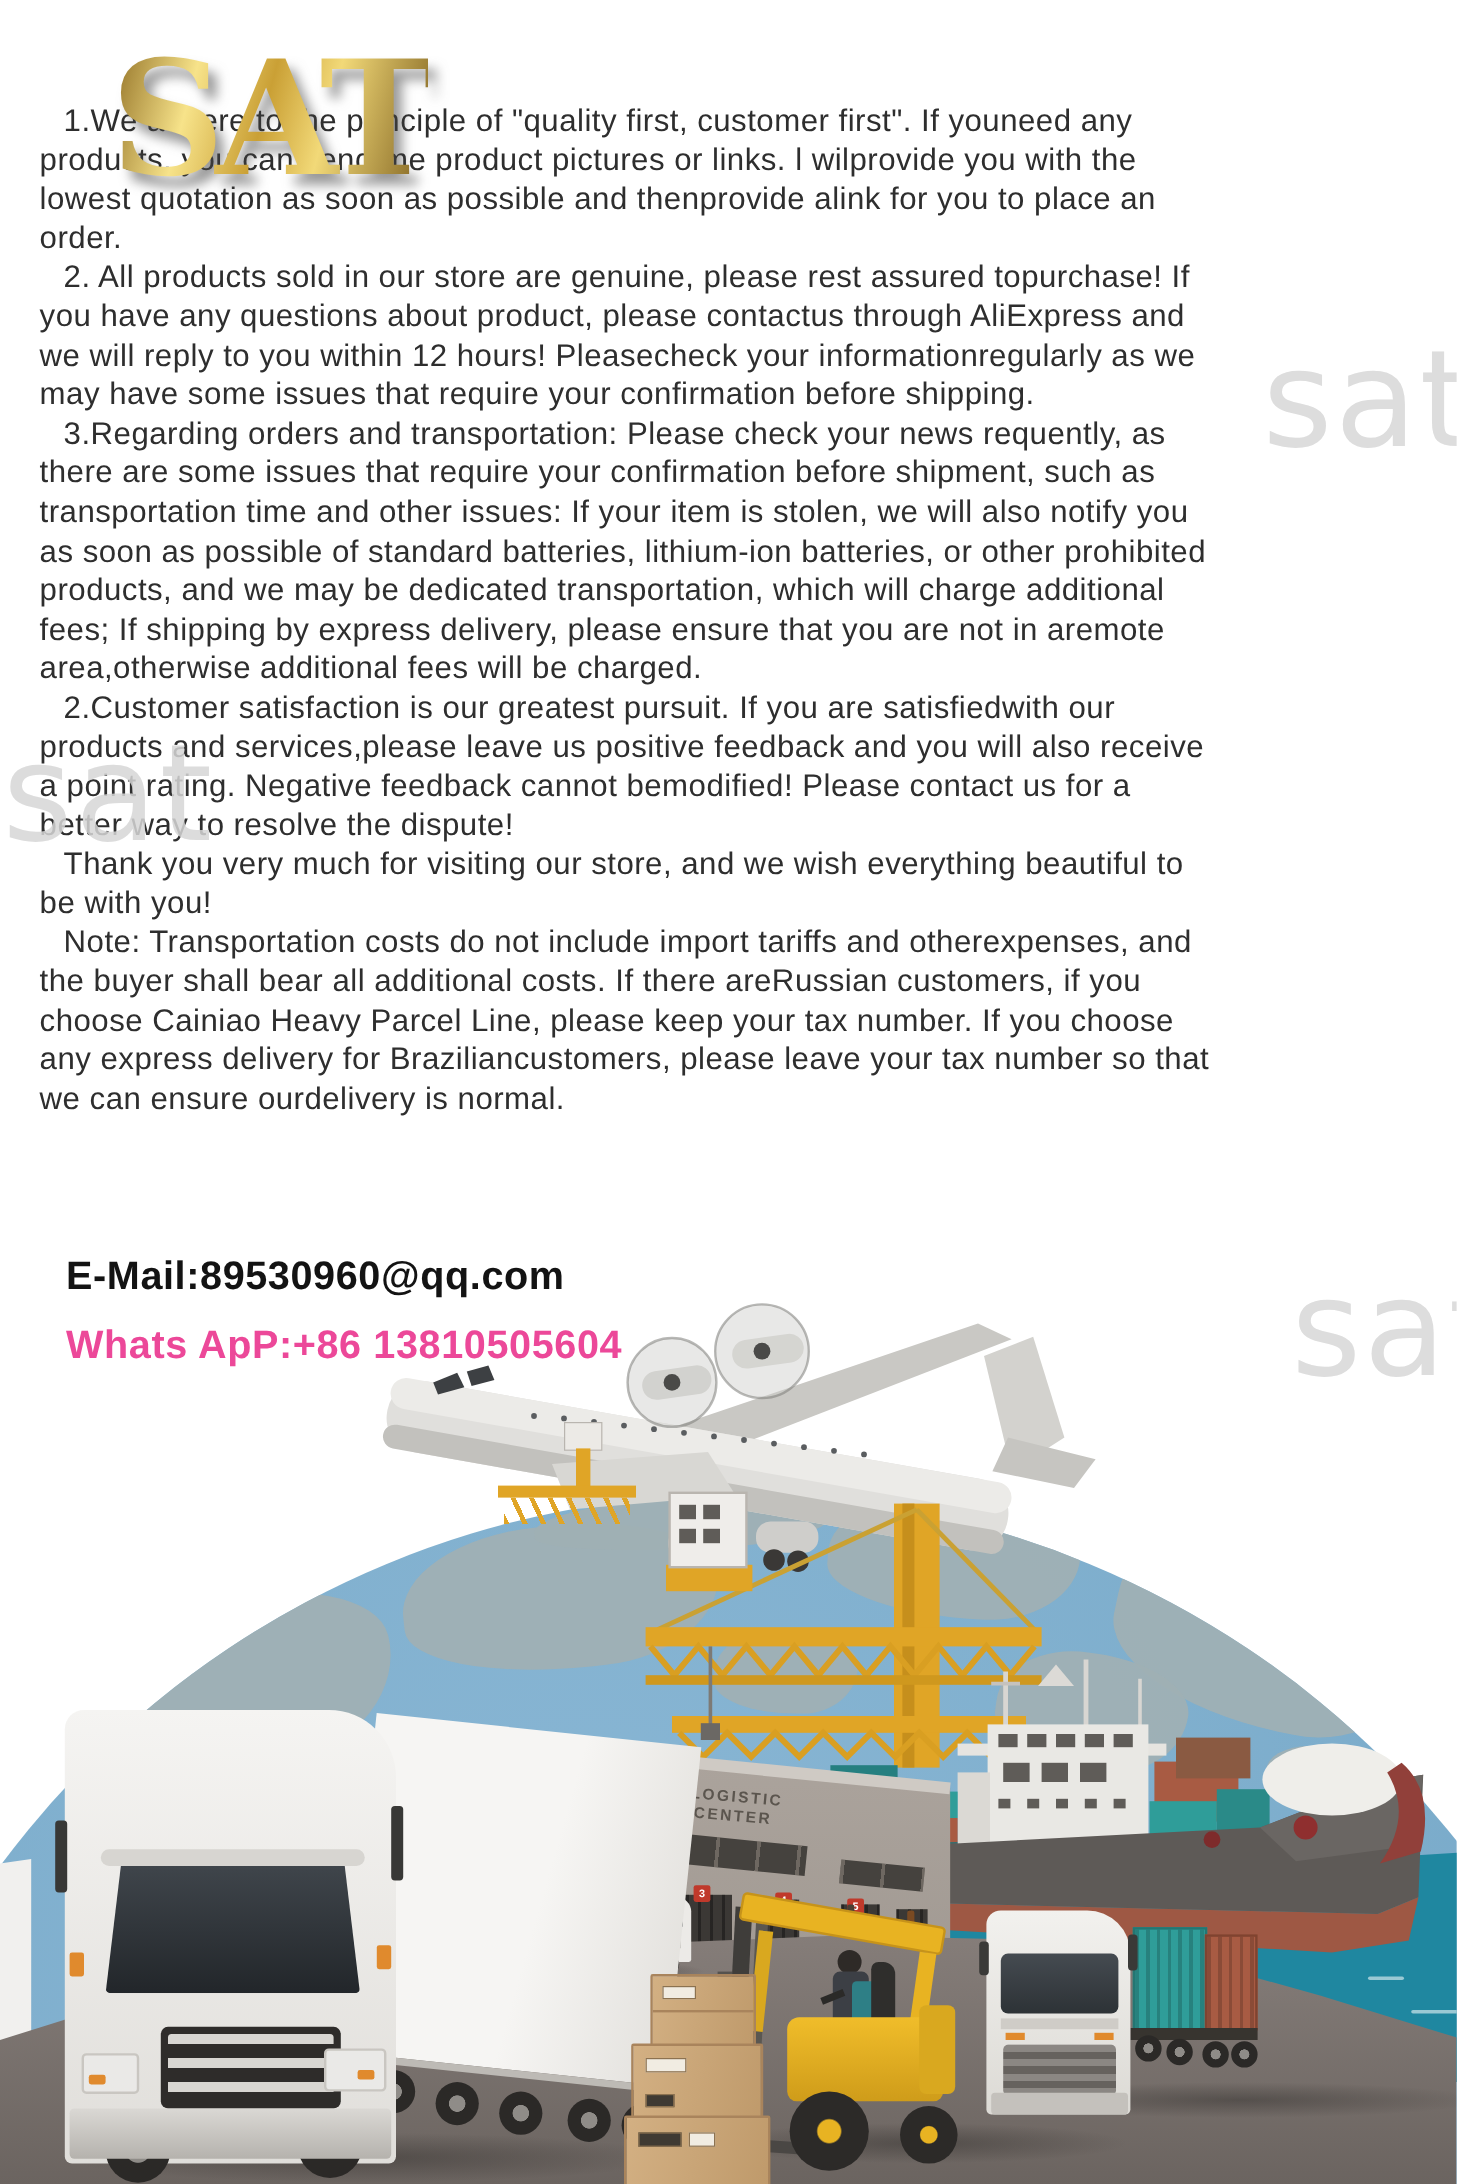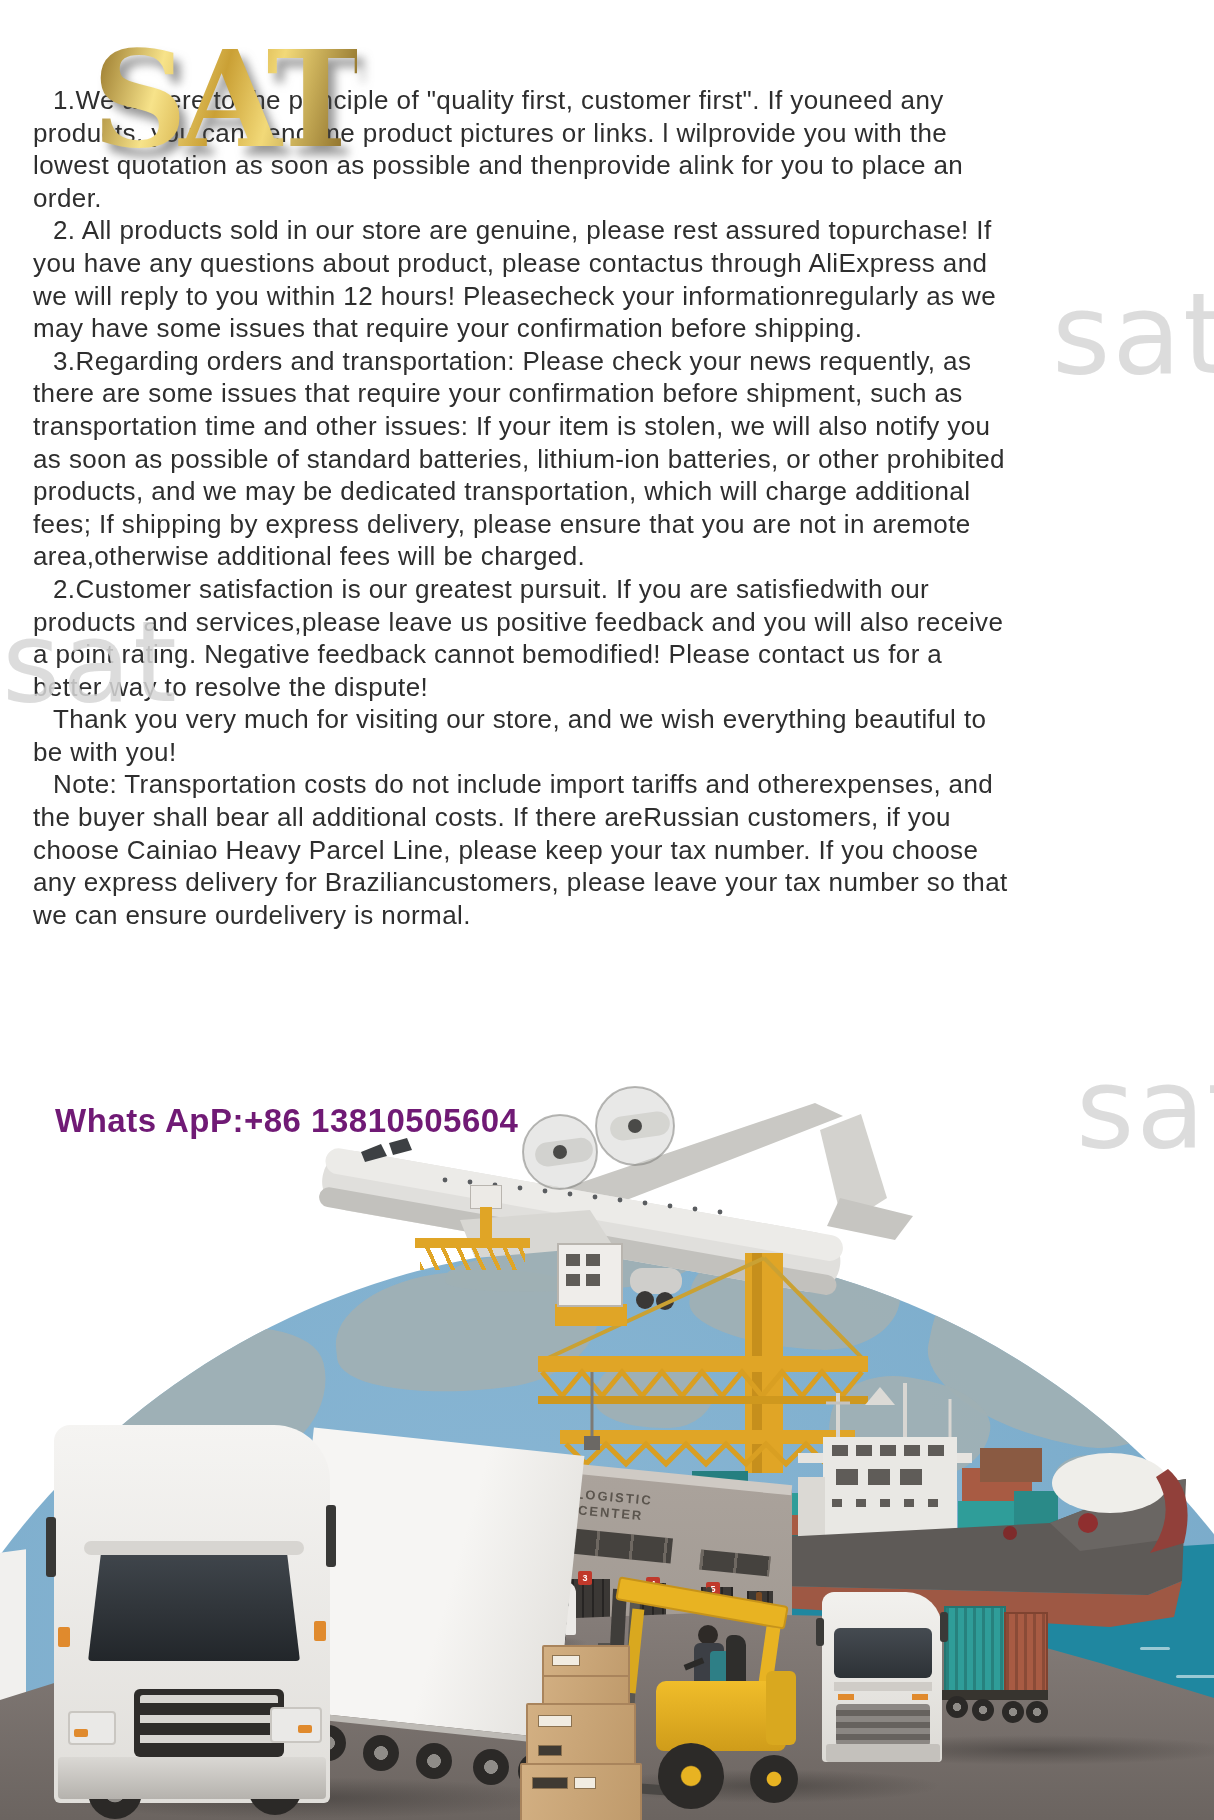--- a/index.html
+++ b/index.html
@@ -15,21 +15,21 @@
         filter:drop-shadow(7px 9px 5px rgba(70,70,70,.55));z-index:6;}
   .title{left:0;right:0;top:26px;text-align:center;font-size:41px;font-weight:800;
          letter-spacing:1.5px;color:#161616;z-index:5;}
 
   
   .copy{left:33px;top:84px;width:978px;z-index:4;color:#2e2e2e;}
   .copy p{margin:0;font-size:26px;line-height:32.6px;letter-spacing:.4px;text-indent:20px;}
 
   
   .email{left:55px;top:1044px;font-size:33px;font-weight:bold;color:#131313;letter-spacing:.5px;z-index:5;}
-  .whats{left:55px;top:1102px;font-size:33px;font-weight:bold;color:#701a75;letter-spacing:.5px;z-index:5;}
+  .whats{left:55px;top:1102px;font-size:33px;font-weight:bold;color:#ec4899;letter-spacing:.5px;z-index:5;}
 
   
   .wm{font-size:112px;color:#d7d7d7;letter-spacing:2px;line-height:1;opacity:.85;z-index:40;
       font-family:"DejaVu Sans",sans-serif;}
   .wm1{left:1052px;top:278px;} .wm2{left:2px;top:606px;} .wm3{left:1076px;top:1052px;}
 
   
   .art{left:0;top:1143px;width:1214px;height:677px;z-index:10;}
   .globe{left:-150px;top:102px;width:1530px;height:1530px;border-radius:50%;overflow:hidden;
          background:radial-gradient(circle at 42% 26%,#8ab7d5 0%,#7aabca 55%,#6fa1c2 100%);}
@@ -98,20 +98,21 @@
 
   <div class="a copy">
     <p>1.We adhere to the principle of "quality first, customer first". If youneed any products, you can send me product pictures or links. l wilprovide you with the lowest quotation as soon as possible and thenprovide alink for you to place an order.</p>
     <p>2. All products sold in our store are genuine, please rest assured topurchase! If you have any questions about product, please contactus through AliExpress and we will reply to you within 12 hours! Pleasecheck your informationregularly as we may have some issues that require your confirmation before shipping.</p>
     <p>3.Regarding orders and transportation: Please check your news requently, as there are some issues that require your confirmation before shipment, such as transportation time and other issues: If your item is stolen, we will also notify you as soon as possible of standard batteries, lithium-ion batteries, or other prohibited products, and we may be dedicated transportation, which will charge additional fees;  If shipping by express delivery, please ensure that you are not in aremote area,otherwise additional fees will be charged.</p>
     <p>2.Customer satisfaction is our greatest pursuit. If you are satisfiedwith our products and services,please leave us positive feedback and you will also receive a point rating. Negative feedback cannot bemodified! Please contact us for a better way to resolve the dispute!</p>
     <p>Thank you very much for visiting our store, and we wish everything beautiful to be with you!</p>
     <p>Note: Transportation costs do not include import tariffs and otherexpenses, and the buyer shall bear all additional costs. If there areRussian customers, if you choose Cainiao Heavy Parcel Line, please keep your tax number. If you choose any express delivery for Braziliancustomers, please leave your tax number so that we can ensure ourdelivery is normal.</p>
   </div>
 
+  <div class="a email">E-Mail:89530960@qq.com</div>
   <div class="a whats">Whats ApP:+86 13810505604</div>
 
   <div class="a wm wm1">sat</div>
   <div class="a wm wm2">sat</div>
   <div class="a wm wm3">sat</div>
 
   <div class="a art">
 
     <div class="a globe">
       <div class="cont" style="left:210px;top:88px;width:270px;height:145px;transform:rotate(-14deg);"></div>

